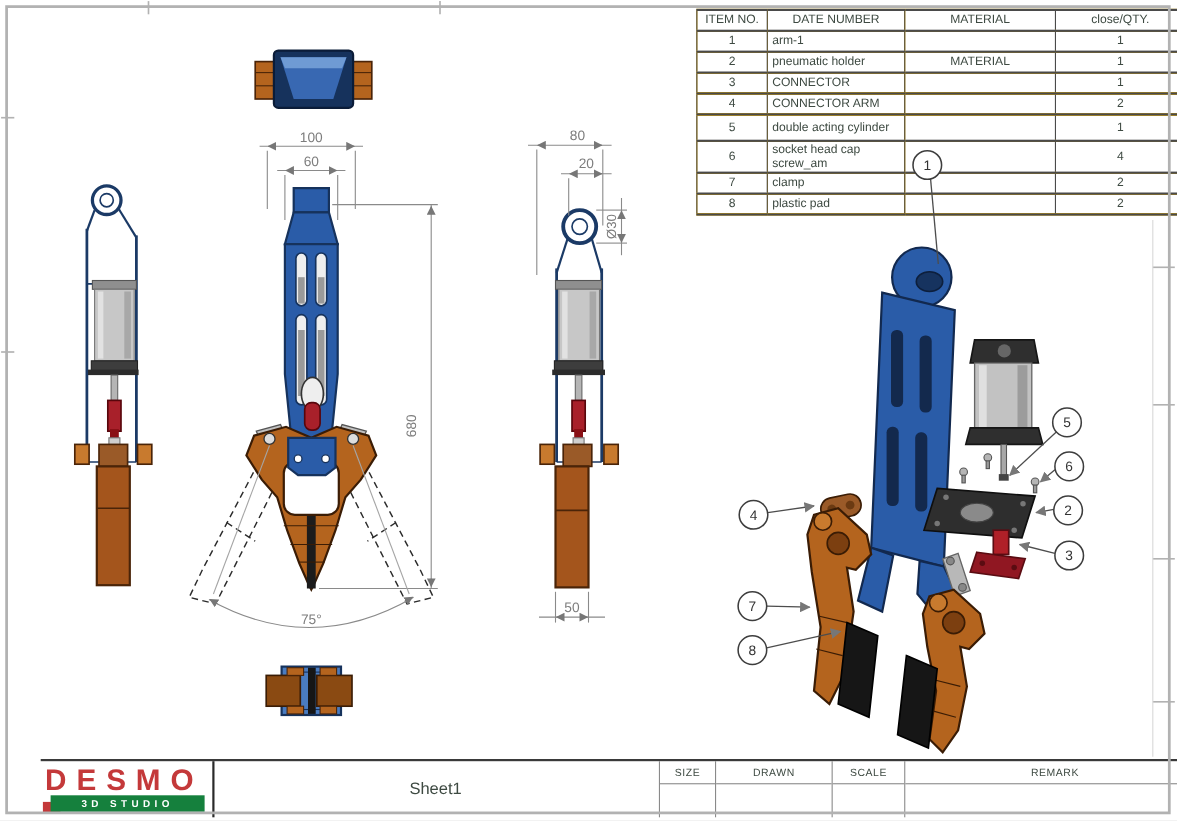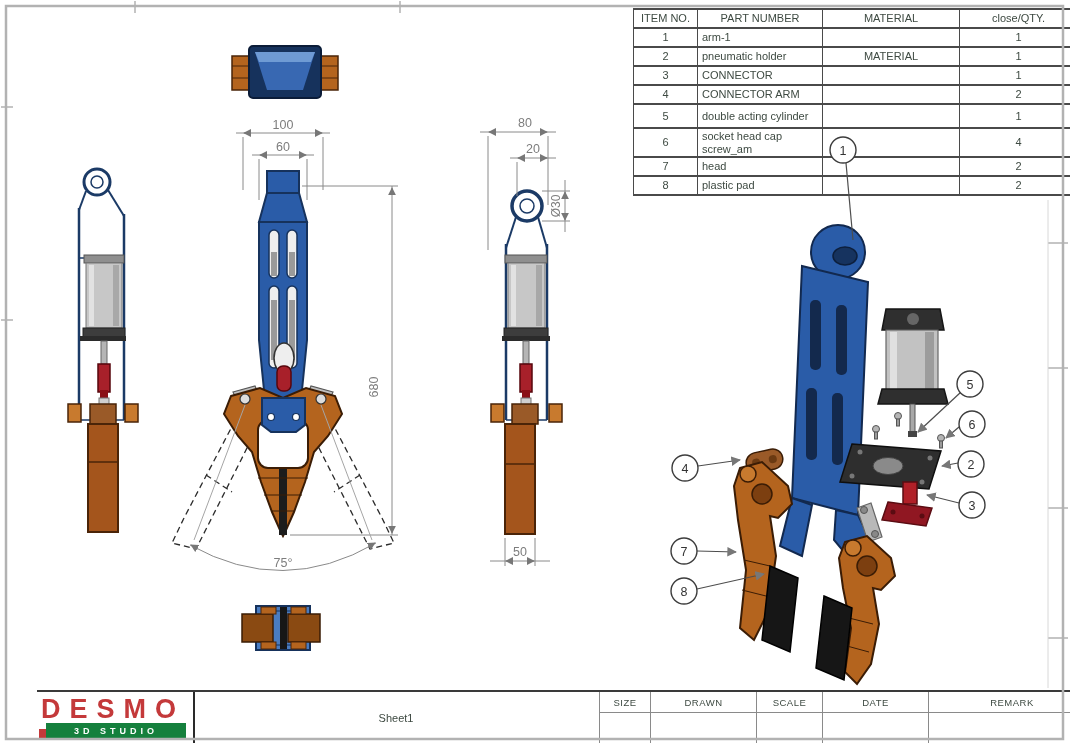--- a/index.html
+++ b/index.html
@@ -23,21 +23,21 @@
   
   .titleblock{position:absolute;left:5px;top:690px;width:1058px;height:51px;
        border-top:2px solid #3a3a3a;background:#fff;z-index:1;margin-left:32px;}
   .logo-cell{position:absolute;left:0;top:0;width:156px;height:51px;border-right:2px solid #2a2a2a;}
   .logo-word{position:absolute;top:2px;left:0;right:4px;text-align:center;color:#c4393a;
        font-weight:bold;font-size:27px;letter-spacing:9px;}
   .logo-bar{position:absolute;left:9px;right:7px;bottom:5px;height:15px;background:#15803d;
        color:#fff;font-size:9px;font-weight:bold;letter-spacing:4px;text-align:center;line-height:16px;}
   .logo-step{position:absolute;left:2px;bottom:3px;width:16px;height:11px;background:#c4393a;}
   .sheet-cell{position:absolute;left:158px;top:0;width:402px;height:51px;display:flex;
-       align-items:center;justify-content:center;font-size:11px;color:#3e4a42;}
+       align-items:center;justify-content:center;font-size:15px;color:#3e4a42;}
   .fields{position:absolute;left:562px;top:0;right:0;height:51px;display:flex;border-left:1px solid #8a8a8a;}
   .field{position:relative;border-right:1px solid #8a8a8a;height:100%;}
   .field:last-child{border-right:none;}
   .field .hdr{height:20px;border-bottom:1px solid #8a8a8a;font-size:9.5px;color:#3e4a42;
        display:flex;align-items:center;justify-content:center;letter-spacing:.5px;}
   .f-size{width:50px;}.f-scale{width:65px;}.f-drawn{width:105px;}.f-date{width:105px;}.f-remark{flex:1;}
 
   
   .art{position:absolute;left:0;top:0;z-index:2;pointer-events:none;}
 </style>
@@ -49,21 +49,21 @@
   <table class="bom">
     <colgroup>
         <col style="width:64px">
         <col style="width:125px">
         <col style="width:137px">
         <col style="width:118px">
       </colgroup>
     <thead>
       <tr>
         <th class="c">ITEM NO.</th>
-        <th class="c">PART NUMBER</th>
+        <th class="c">DATE NUMBER</th>
         <th class="c">MATERIAL</th>
         <th class="c">close/QTY.</th>
       </tr>
     </thead>
     <tbody>
       <tr>
         <td class="c">1</td>
         <td class="l">arm-1</td>
         <td class="c"></td>
         <td class="c">1</td>
@@ -93,21 +93,21 @@
         <td class="c">1</td>
       </tr>
       <tr>
         <td class="c">6</td>
         <td class="l">socket head cap screw_am</td>
         <td class="c"></td>
         <td class="c">4</td>
       </tr>
       <tr>
         <td class="c">7</td>
-        <td class="l">head</td>
+        <td class="l">clamp</td>
         <td class="c"></td>
         <td class="c">2</td>
       </tr>
       <tr>
         <td class="c">8</td>
         <td class="l">plastic pad</td>
         <td class="c"></td>
         <td class="c">2</td>
       </tr>
     </tbody>
@@ -122,23 +122,20 @@
     <div class="sheet-cell">Sheet1</div>
     <div class="fields">
       <div class="field f-size">
         <div class="hdr">SIZE</div>
       </div>
       <div class="field f-drawn">
         <div class="hdr">DRAWN</div>
       </div>
       <div class="field f-scale">
         <div class="hdr">SCALE</div>
-      </div>
-      <div class="field f-date">
-        <div class="hdr">DATE</div>
       </div>
       <div class="field f-remark">
         <div class="hdr">REMARK</div>
       </div>
     </div>
   </div>
 
   <svg class="art" width="1070" height="746" viewBox="0 0 1070 746">
     <defs>
       <marker id="arr" viewBox="0 0 10 10" refX="9" refY="5" markerWidth="8" markerHeight="8" orient="auto-start-reverse">

